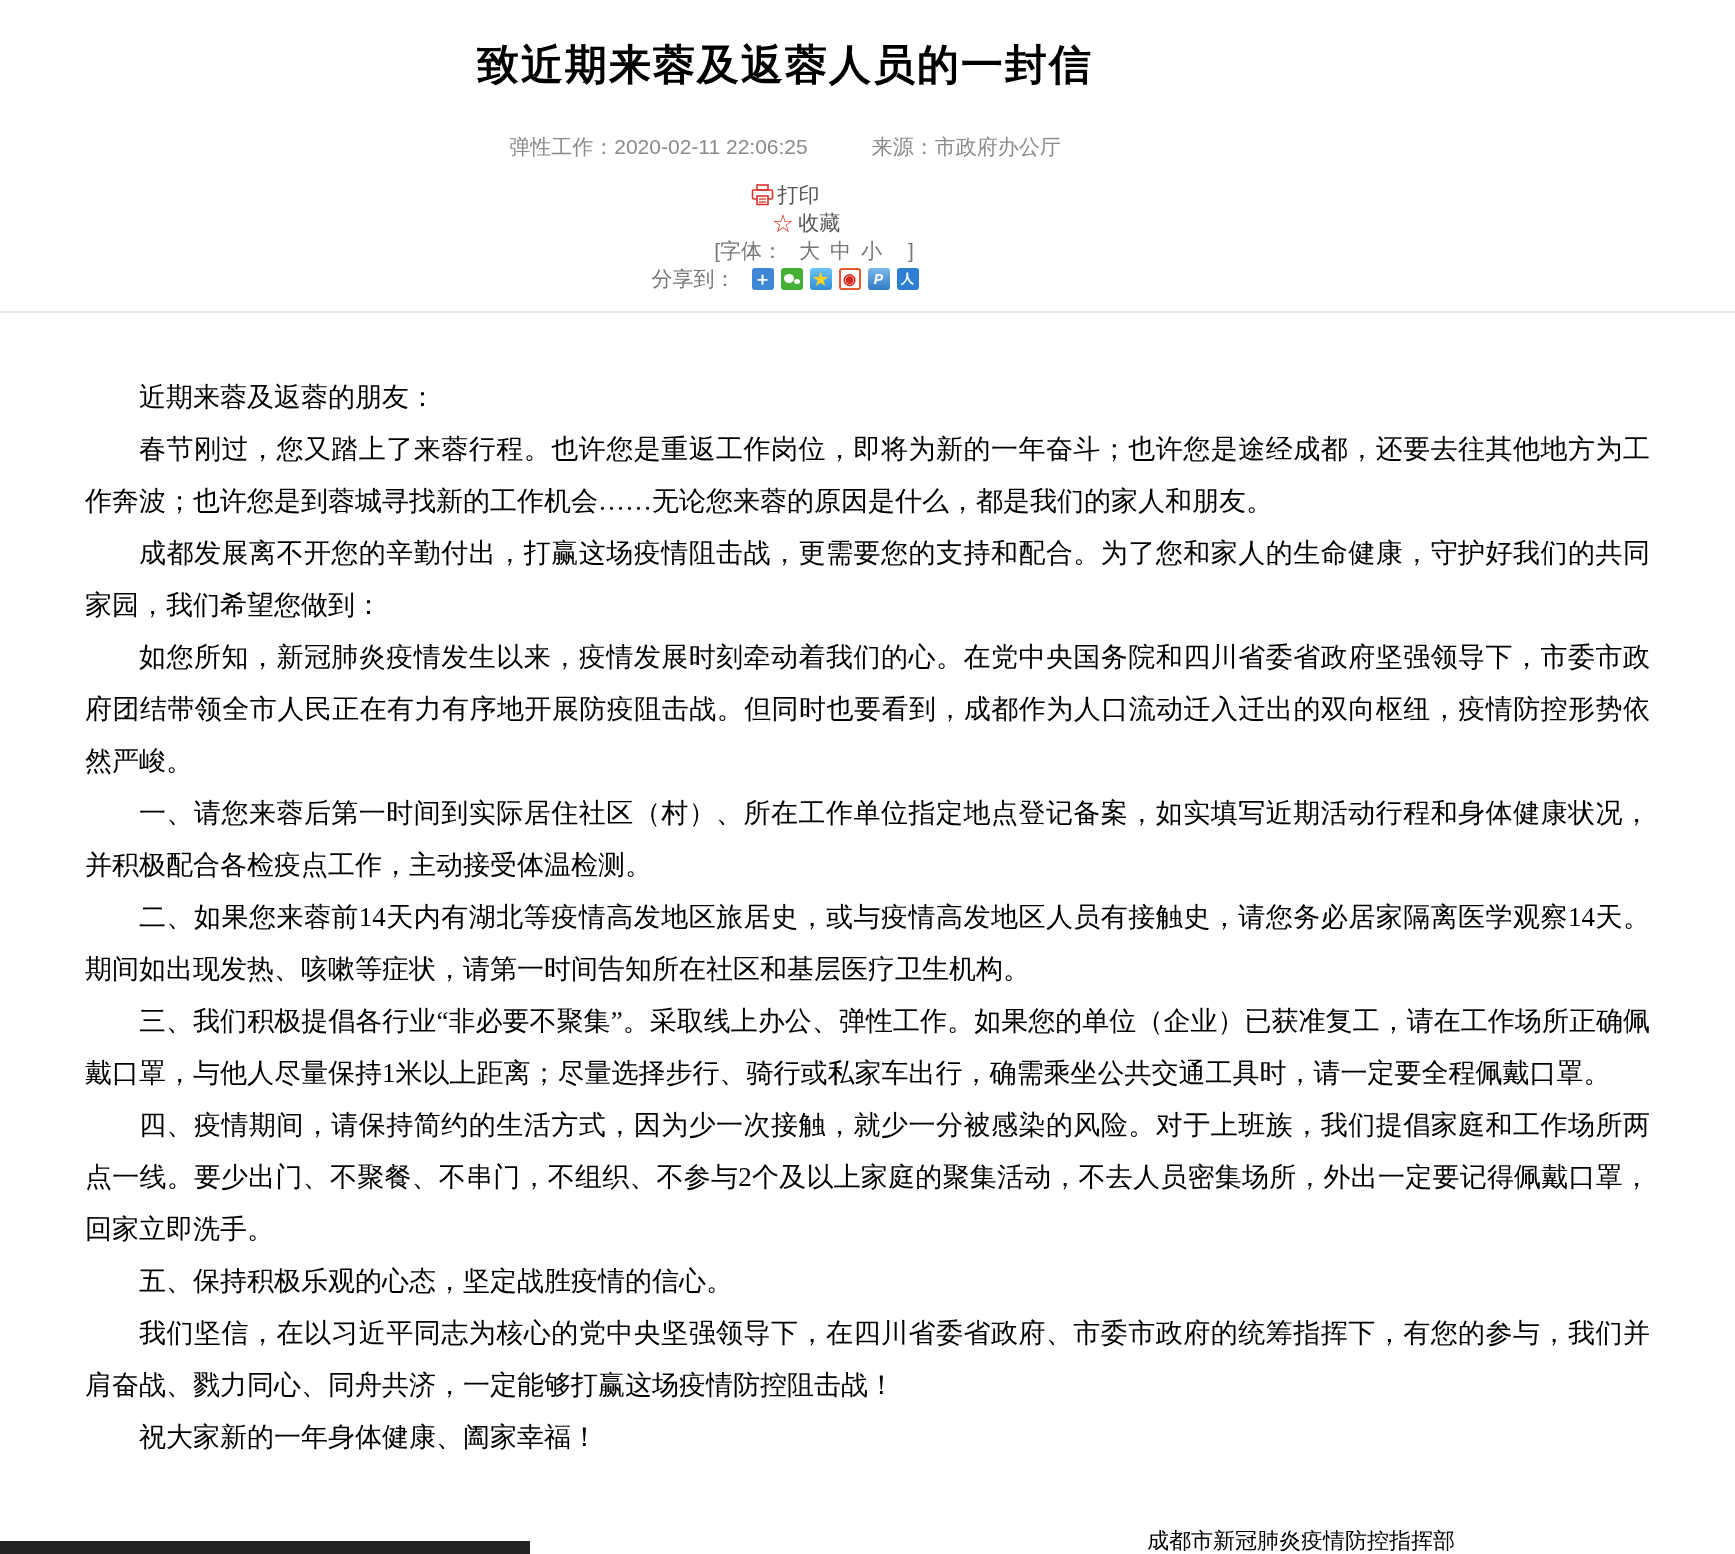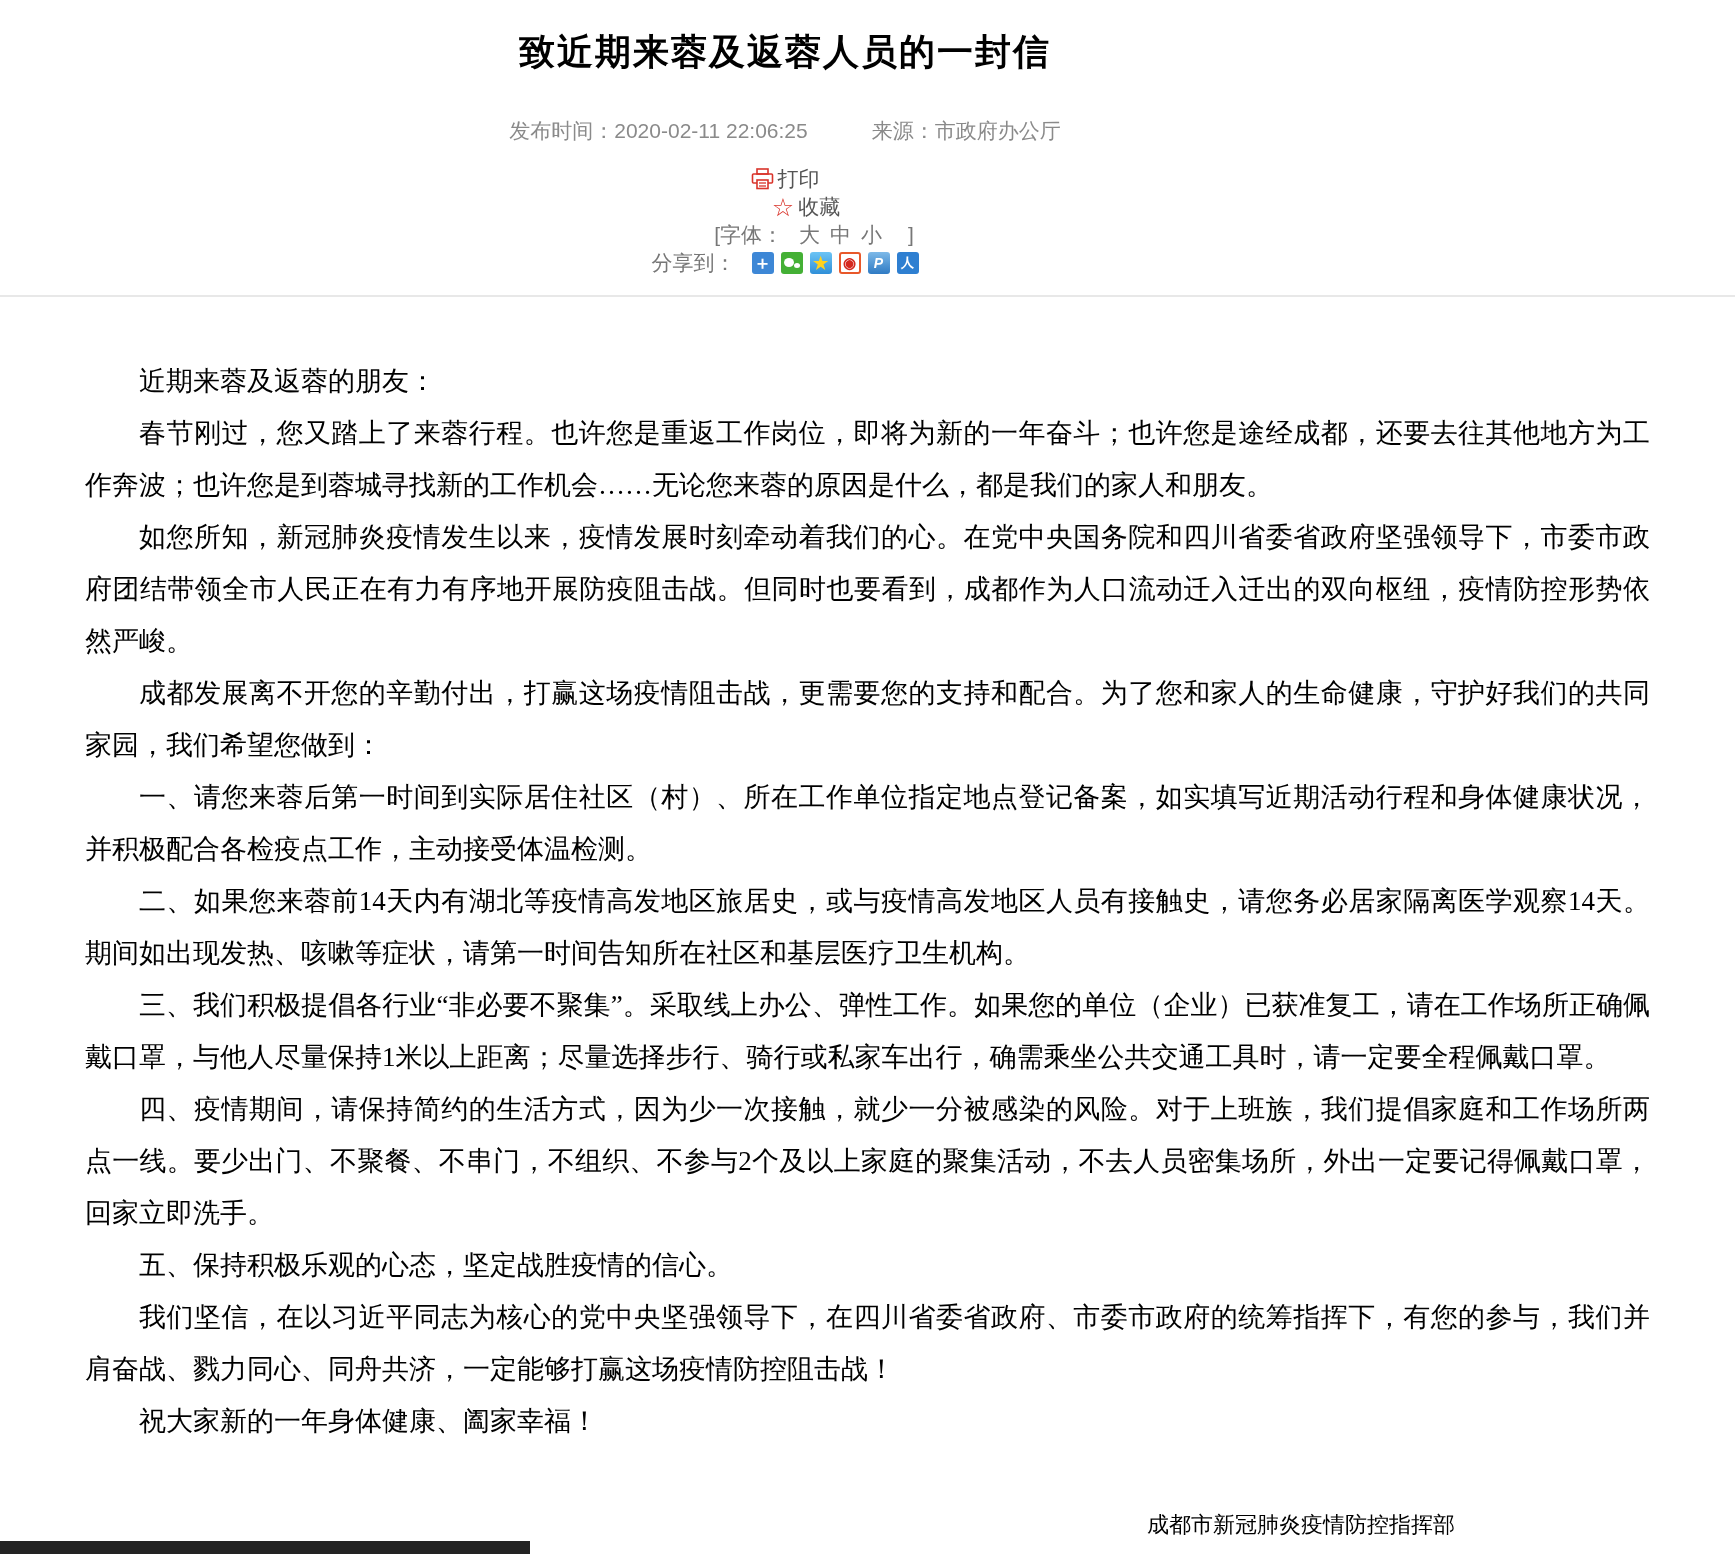--- a/index.html
+++ b/index.html
@@ -10,22 +10,22 @@
     position: relative;
     overflow: hidden;
     font-family: "Liberation Sans", "DejaVu Sans", sans-serif;
   }
   .header-wrap {
     width: 1570px;
     text-align: center;
     padding-top: 28px;
   }
   .page-title {
-    margin: 0;
-    font-size: 36px;
+    margin: 9px;
+    font-size: 42px;
     font-weight: bold;
     color: #000000;
     letter-spacing: 2px;
     font-family: "Liberation Sans", "DejaVu Sans", sans-serif;
   }
   .meta-row {
     margin-top: 40px;
     font-size: 21px;
     color: #8a8a8a;
   }
@@ -132,21 +132,21 @@
     background: #232323;
   }
 </style>
 </head>
 <body>
 
 <div class="header-wrap">
   <h1 class="page-title">致近期来蓉及返蓉人员的一封信</h1>
 
   <div class="meta-row">
-    <span class="meta-group"><span>发布时间：</span><span>2020-02-11 22:06:25</span></span><span class="meta-group"><span>来源：</span><span>市政府办公厅</span></span>
+    <span class="meta-group"><span>弹性工作：</span><span>2020-02-11 22:06:25</span></span><span class="meta-group"><span>来源：</span><span>市政府办公厅</span></span>
   </div>
 
   <div class="toolbar-row">
     <span class="tool-item">
       <span class="printer-icon">
         <svg width="23" height="22" viewBox="0 0 23 22" fill="none" xmlns="http://www.w3.org/2000/svg">
           <rect x="6" y="1" width="11" height="5" stroke="#d9342b" stroke-width="1.6"></rect>
           <rect x="1.5" y="6" width="20" height="9" rx="1" stroke="#d9342b" stroke-width="1.6"></rect>
           <rect x="6" y="12" width="11" height="8.5" fill="#ffffff" stroke="#d9342b" stroke-width="1.6"></rect>
           <line x1="8" y1="15" x2="15" y2="15" stroke="#d9342b" stroke-width="1.3"></line>
@@ -179,22 +179,22 @@
         </span>
     </span>
   </div>
 </div>
 
 <div class="divider"></div>
 
 <div id="article" class="article">
     <p>近期来蓉及返蓉的朋友：</p>
     <p>春节刚过，您又踏上了来蓉行程。也许您是重返工作岗位，即将为新的一年奋斗；也许您是途经成都，还要去往其他地方为工作奔波；也许您是到蓉城寻找新的工作机会……无论您来蓉的原因是什么，都是我们的家人和朋友。</p>
+    <p>成都发展离不开您的辛勤付出，打赢这场疫情阻击战，更需要您的支持和配合。为了您和家人的生命健康，守护好我们的共同家园，我们希望您做到：</p>
     <p>如您所知，新冠肺炎疫情发生以来，疫情发展时刻牵动着我们的心。在党中央国务院和四川省委省政府坚强领导下，市委市政府团结带领全市人民正在有力有序地开展防疫阻击战。但同时也要看到，成都作为人口流动迁入迁出的双向枢纽，疫情防控形势依然严峻。</p>
-    <p>成都发展离不开您的辛勤付出，打赢这场疫情阻击战，更需要您的支持和配合。为了您和家人的生命健康，守护好我们的共同家园，我们希望您做到：</p>
     <p>一、请您来蓉后第一时间到实际居住社区（村）、所在工作单位指定地点登记备案，如实填写近期活动行程和身体健康状况，并积极配合各检疫点工作，主动接受体温检测。</p>
     <p>二、如果您来蓉前14天内有湖北等疫情高发地区旅居史，或与疫情高发地区人员有接触史，请您务必居家隔离医学观察14天。期间如出现发热、咳嗽等症状，请第一时间告知所在社区和基层医疗卫生机构。</p>
     <p>三、我们积极提倡各行业“非必要不聚集”。采取线上办公、弹性工作。如果您的单位（企业）已获准复工，请在工作场所正确佩戴口罩，与他人尽量保持1米以上距离；尽量选择步行、骑行或私家车出行，确需乘坐公共交通工具时，请一定要全程佩戴口罩。</p>
     <p>四、疫情期间，请保持简约的生活方式，因为少一次接触，就少一分被感染的风险。对于上班族，我们提倡家庭和工作场所两点一线。要少出门、不聚餐、不串门，不组织、不参与2个及以上家庭的聚集活动，不去人员密集场所，外出一定要记得佩戴口罩，回家立即洗手。</p>
     <p>五、保持积极乐观的心态，坚定战胜疫情的信心。</p>
     <p>我们坚信，在以习近平同志为核心的党中央坚强领导下，在四川省委省政府、市委市政府的统筹指挥下，有您的参与，我们并肩奋战、戮力同心、同舟共济，一定能够打赢这场疫情防控阻击战！</p>
     <p>祝大家新的一年身体健康、阖家幸福！</p>
   </div>
 
 <div class="signature">

